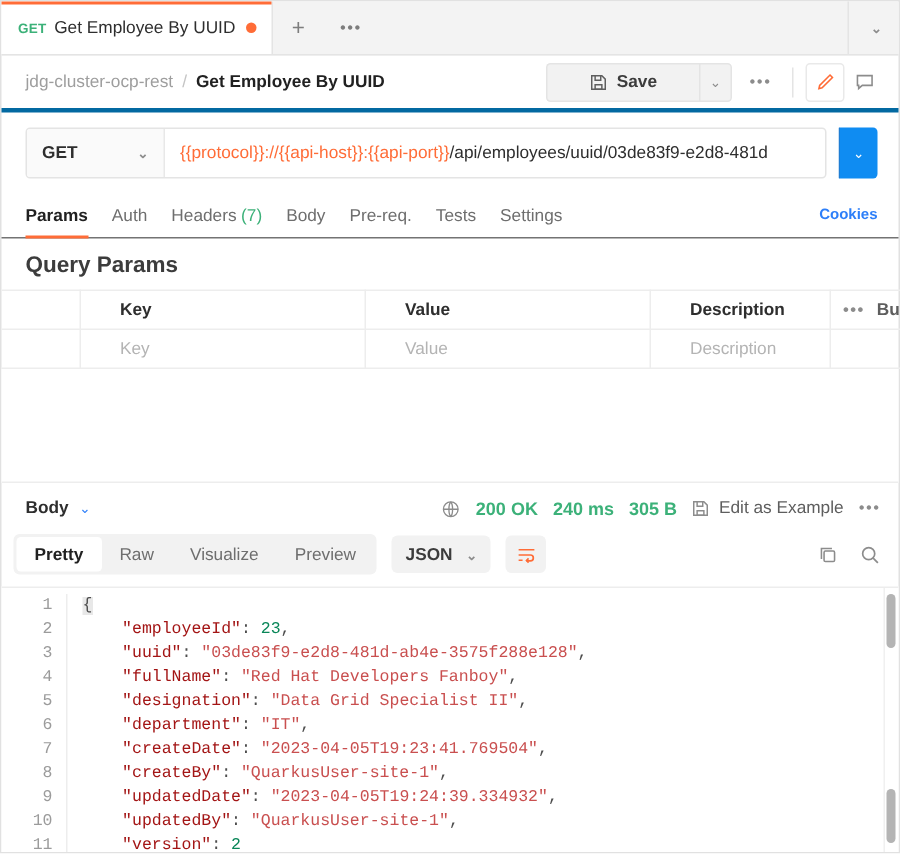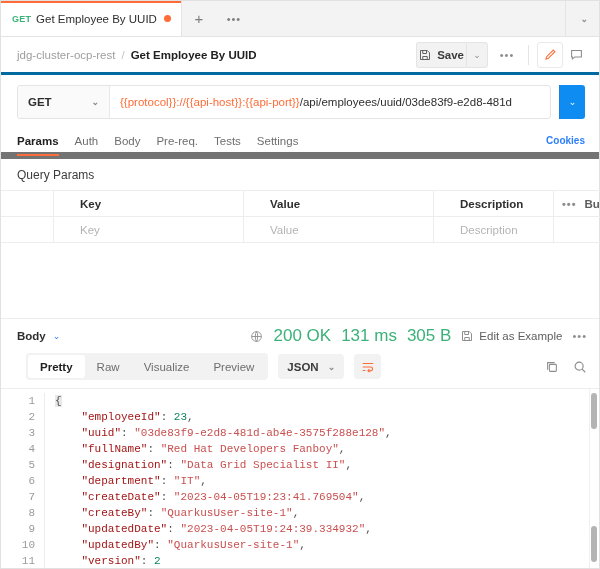--- a/index.html
+++ b/index.html
@@ -64,21 +64,21 @@
     display: flex; align-items: center;
     padding: 0 10px 0 16px;
     border-bottom: 3px solid #0369a1;
   }
   .crumb-muted { font-size: 11.5px; color: #9e9e9e; }
   .crumb-sep { font-size: 11.5px; color: #c4c4c4; margin: 0 6px; }
   .crumb-active { font-size: 11.5px; font-weight: bold; color: #212121; }
   .crumbrow-right { margin-left: auto; display: flex; align-items: center; gap: 0; }
   .save-btn {
     display: flex; align-items: center; gap: 6px;
-    height: 26px; padding: 0 2px;
+    height: 26px; padding: 0 28px;
     background: #f2f2f2; border: 1px solid #e4e4e4;
     border-right: none; border-radius: 3px 0 0 3px;
     font-size: 11.5px; font-weight: bold; color: #3c3c3c;
   }
   .save-caret {
     display: flex; align-items: center; justify-content: center;
     height: 26px; width: 22px;
     background: #f2f2f2; border: 1px solid #e4e4e4;
     border-radius: 0 3px 3px 0;
   }
@@ -128,39 +128,39 @@
     display: flex; align-items: center; justify-content: center;
     width: 26px; background: #0f8cf2; color: #fff;
     border-left: 1px solid #1f7ed4; border-radius: 0 3px 3px 0;
     font-size: 9px;
   }
 
   
   .reqtabs {
     display: flex; align-items: center;
     padding: 0 14px 0 16px; height: 30px;
-    border-bottom: 7px solid #737373;
+    border-bottom: 1px solid #737373;
   }
   .rtab {
     position: relative; height: 30px;
     display: flex; align-items: center; gap: 3px;
     margin-right: 16px; font-size: 11.5px; color: #6e6e6e;
   }
   .rtab.active { color: #212121; font-weight: bold; }
   .rtab.active::after {
     content: ""; position: absolute; left: 0; right: 0; bottom: 0;
     height: 2px; background: #ff6c37;
   }
   .rtab-count { color: #3cb179; font-size: 11.5px; font-weight: normal; }
   .cookies-link {
     margin-left: auto; font-size: 10px; font-weight: bold; color: #2d7ff9;
   }
 
   
-  .qp-title { padding: 9px 16px 8px 16px; font-size: 12px; font-weight: normal; color: #3c3c3c; }
+  .qp-title { padding: 9px 16px 8px 16px; font-size: 15px; font-weight: bold; color: #3c3c3c; }
   .ptable { width: 100%; border-collapse: collapse; table-layout: fixed; }
   .ptable th, .ptable td {
     border: 1px solid #ededed; border-left: none;
     height: 26px; padding: 0 26px; text-align: left;
     font-size: 11.5px; font-weight: normal;
   }
   .ptable th { font-weight: bold; color: #2e2e2e; }
   .ptable td { color: #b4b4b4; }
   .col-check { width: 28px; border-left: none !important; }
   .col-key { width: 190px; }
@@ -174,25 +174,25 @@
 
   
   .resp { display: flex; flex-direction: column; min-height: 0; }
   .resp-status {
     display: flex; align-items: center;
     padding: 8px 12px 8px 16px; height: 34px;
   }
   .resp-body-label { font-size: 11.5px; font-weight: bold; color: #2e2e2e; }
   .blue-chev { color: #2d7ff9; font-size: 9px; margin-left: 7px; }
   .status-right { margin-left: auto; display: flex; align-items: center; gap: 10px; }
-  .stat-green { font-size: 17px; font-weight: normal; color: #3cb179; }
+  .stat-green { font-size: 12px; font-weight: bold; color: #3cb179; }
   .save-example { display: flex; align-items: center; gap: 6px; font-size: 11.5px; color: #5e5e5e; }
   .resp-viewtabs {
     display: flex; align-items: center; gap: 6px;
-    padding: 0 12px 8px 25px;
+    padding: 0 12px 8px 8px;
   }
   .pill-group {
     display: flex; align-items: center;
     background: #f2f2f2; border-radius: 4px; padding: 2px;
   }
   .pill {
     height: 23px; display: flex; align-items: center;
     padding: 0 12px; font-size: 11.5px; color: #6e6e6e; border-radius: 3px;
   }
   .pill.active { background: #fff; color: #212121; font-weight: bold; }
@@ -311,20 +311,24 @@
       <div class="send-caret">⌄</div>
     </div>
   </div>
 
   <div class="reqtabs">
     <div class="rtab active">
       <span>Params</span>
     </div>
     <div class="rtab">
       <span>Auth</span>
+    </div>
+    <div class="rtab">
+      <span>Headers</span>
+      <span class="rtab-count">(7)</span>
     </div>
     <div class="rtab">
       <span>Body</span>
     </div>
     <div class="rtab">
       <span>Pre-req.</span>
     </div>
     <div class="rtab">
       <span>Tests</span>
     </div>
@@ -367,21 +371,21 @@
       <span class="resp-body-label">Body</span>
       <span class="blue-chev">⌄</span>
       <div class="status-right">
         <span>
           <svg width="13" height="13" viewBox="0 0 16 16" fill="none" stroke="#8c8c8c" stroke-width="1.1">
             <circle cx="8" cy="8" r="6"></circle>
               <path d="M2 8h12M8 2c2 2 2 10 0 12M8 2C6 4 6 12 8 14"></path>
           </svg>
         </span>
         <span class="stat-green">200 OK</span>
-        <span class="stat-green">131 ms</span>
+        <span class="stat-green">240 ms</span>
         <span class="stat-green">305 B</span>
         <span class="save-example">
           <span>
             <svg width="12" height="12" viewBox="0 0 16 16" fill="none" stroke="#8c8c8c" stroke-width="1.3">
               <path d="M2 2h9l3 3v9H2z"></path>
                 <path d="M5 2v4h5V2"></path>
                 <path d="M5 10h6v4H5z"></path>
             </svg>
           </span>
           <span>Edit as Example</span>

